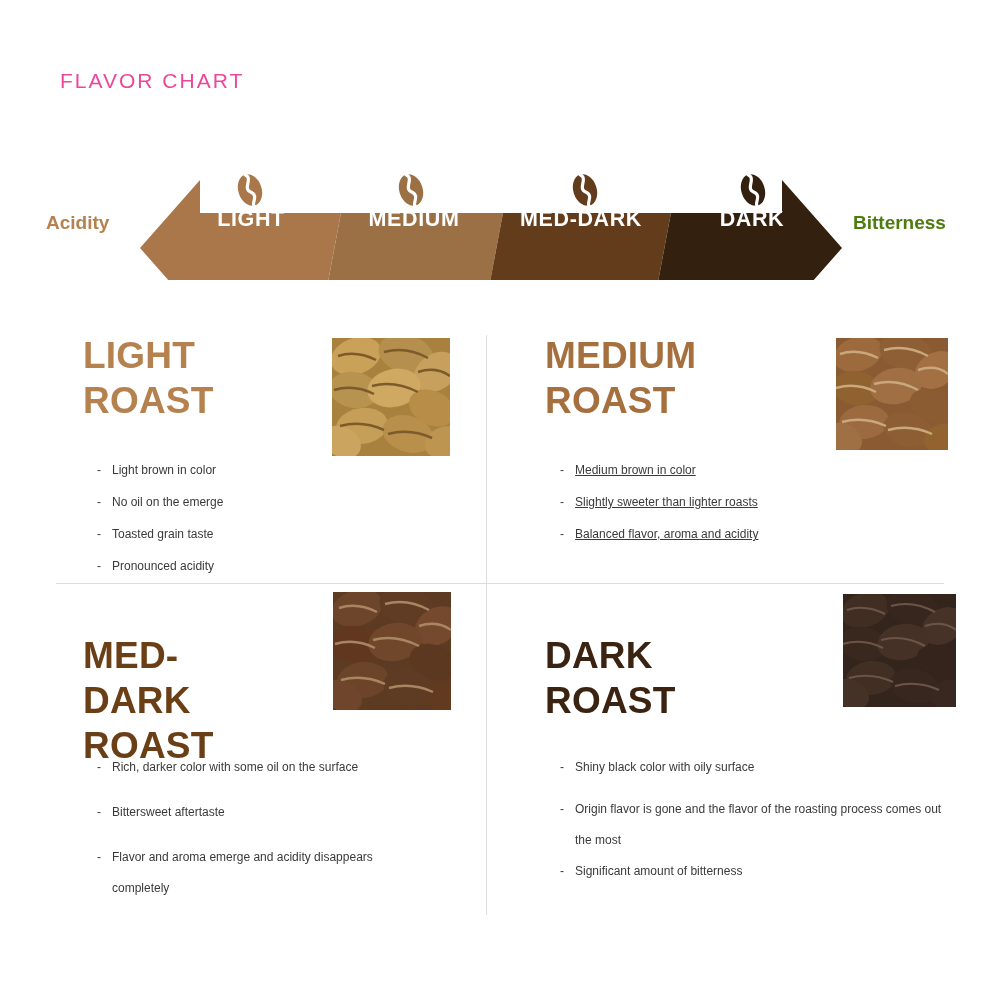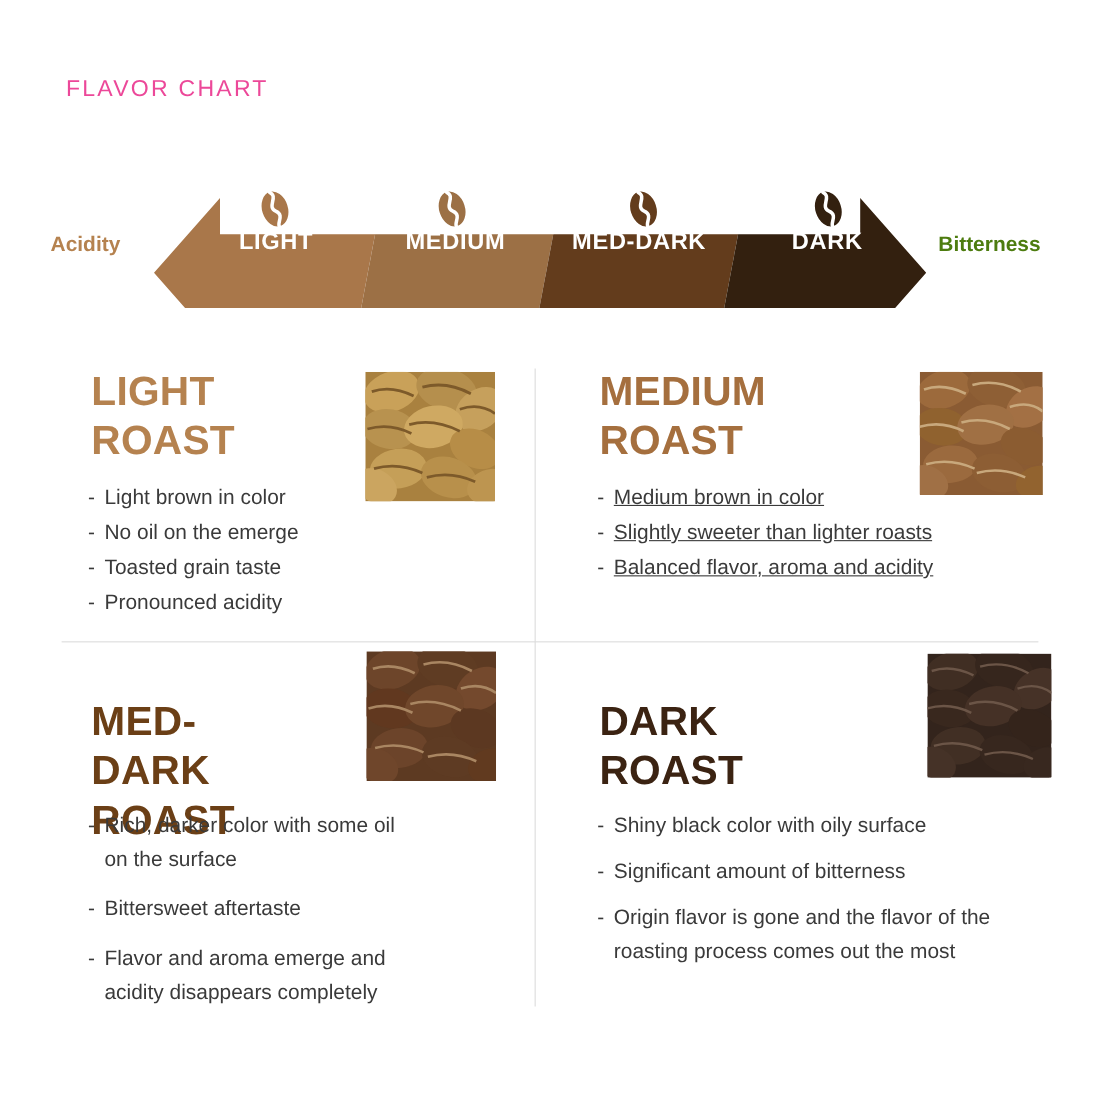--- a/index.html
+++ b/index.html
@@ -89,25 +89,25 @@
     position: absolute;
     font-weight: 700;
     font-size: 37px;
     line-height: 45px;
     letter-spacing: 0.2px;
     white-space: pre-line;
     margin: 0;
   }
   .bullets {
     position: absolute;
-    margin: 0;
+    margin: 17px;
     padding: 0;
     list-style: none;
     color: #3a3a3a;
-    font-size: 19px;
+    font-size: 12px;
   }
   .bullets li {
     position: relative;
     padding-left: 15px;
     text-indent: 0;
   }
   .bullets li::before {
     content: "-";
     position: absolute;
     left: 0;
@@ -316,16 +316,16 @@
         <path d="M 38,46 Q 60,40 82,52" stroke="#6b5547" stroke-width="2.2" fill="none"></path>
         <path d="M 6,84 Q 28,78 50,88" stroke="#6b5547" stroke-width="2.2" fill="none"></path>
         <path d="M 52,92 Q 74,86 96,96" stroke="#6b5547" stroke-width="2.2" fill="none"></path>
         <path d="M 82,32 Q 100,26 113,36" stroke="#6b5547" stroke-width="2.2" fill="none"></path>
       </g>
     </svg>
   </div>
 
   <ul class="bullets" style="left:543px; top:735px; width:390px; line-height:31px;">
     <li style="margin-bottom:11px">Shiny black color with oily surface</li>
+    <li>Origin flavor is gone and the flavor of the roasting process comes out the most</li>
     <li style="margin-bottom:11px">Significant amount of bitterness</li>
-    <li>Origin flavor is gone and the flavor of the roasting process comes out the most</li>
   </ul>
 </div>
 
 </body></html>

